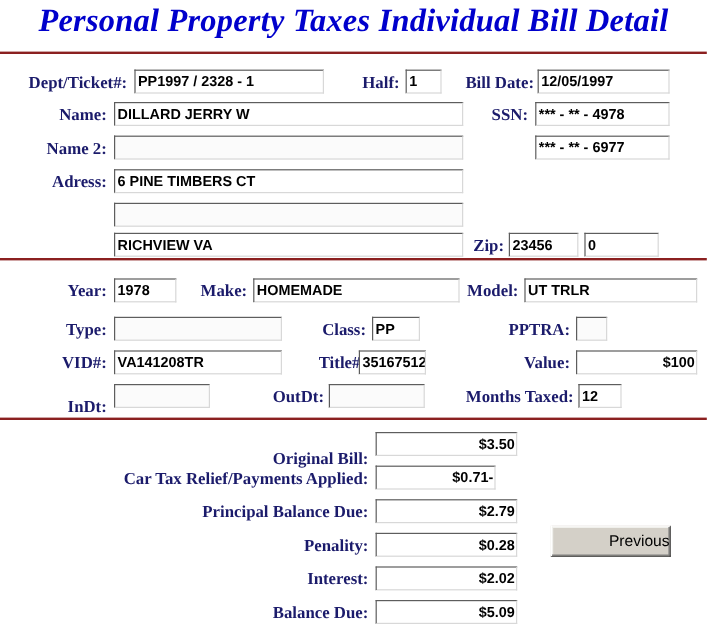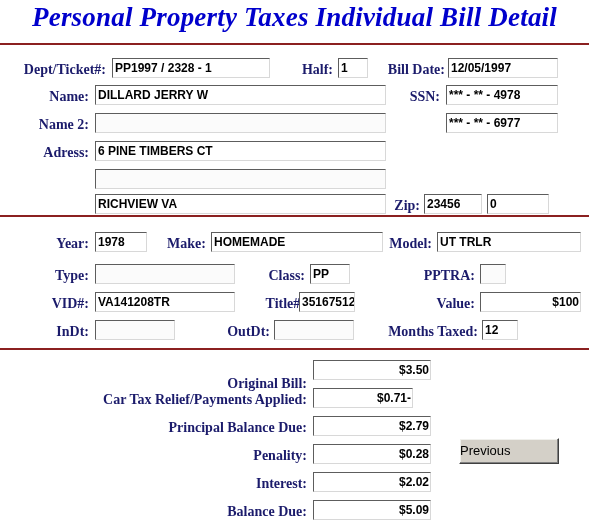--- a/index.html
+++ b/index.html
@@ -99,21 +99,21 @@
     background: #d4d0c8;
     border: 1px solid;
     border-top-color: #ffffff;
     border-left-color: #ffffff;
     border-right-color: #404040;
     border-bottom-color: #404040;
     box-shadow: inset -1px -1px 0 #808080, inset 1px 1px 0 #f0f0ec;
     font-family: "Liberation Sans", "DejaVu Sans", sans-serif;
     font-size: 13px;
     color: #000000;
-    text-align: left;
+    text-align: right;
     cursor: pointer;
   }
 </style>
 </head>
 <body>
 
 <div id="page">
 
   <div class="title">Personal Property Taxes Individual Bill Detail</div>
 
@@ -172,21 +172,21 @@
 
   <div class="lbl r" style="left:6px; top:296px; width:83px;">VID#:</div>
   <div class="fld" style="left:95px; top:292px; width:140px;">VA141208TR</div>
 
   <div class="lbl r" style="left:190px; top:296px; width:115px;">Title#:</div>
   <div class="fld" style="left:299px; top:292px; width:56px;">35167512</div>
 
   <div class="lbl r" style="left:345px; top:296px; width:130px;">Value:</div>
   <div class="fld num" style="left:480px; top:292px; width:101px;">$100</div>
 
-  <div class="lbl r" style="left:6px; top:324px; width:83px;">InDt:</div>
+  <div class="lbl r" style="left:6px; top:332px; width:83px;">InDt:</div>
   <div class="fld empty" style="left:95px; top:320px; width:80px;"></div>
 
   <div class="lbl r" style="left:160px; top:324px; width:110px;">OutDt:</div>
   <div class="fld empty" style="left:274px; top:320px; width:80px;"></div>
 
   <div class="lbl r" style="left:330px; top:324px; width:148px;">Months Taxed:</div>
   <div class="fld" style="left:482px; top:320px; width:36px;">12</div>
 
   <div class="lbl r" style="left:30px; top:376px; width:277px;">Original Bill:</div>
   <div class="fld num" style="left:313px; top:360px; width:118px;">$3.50</div>

